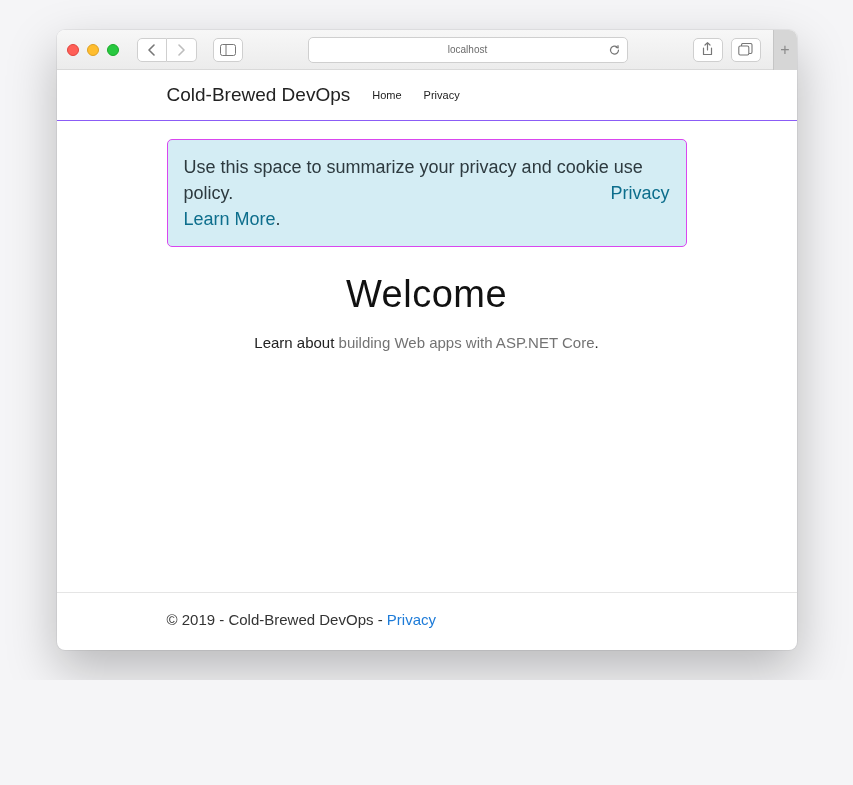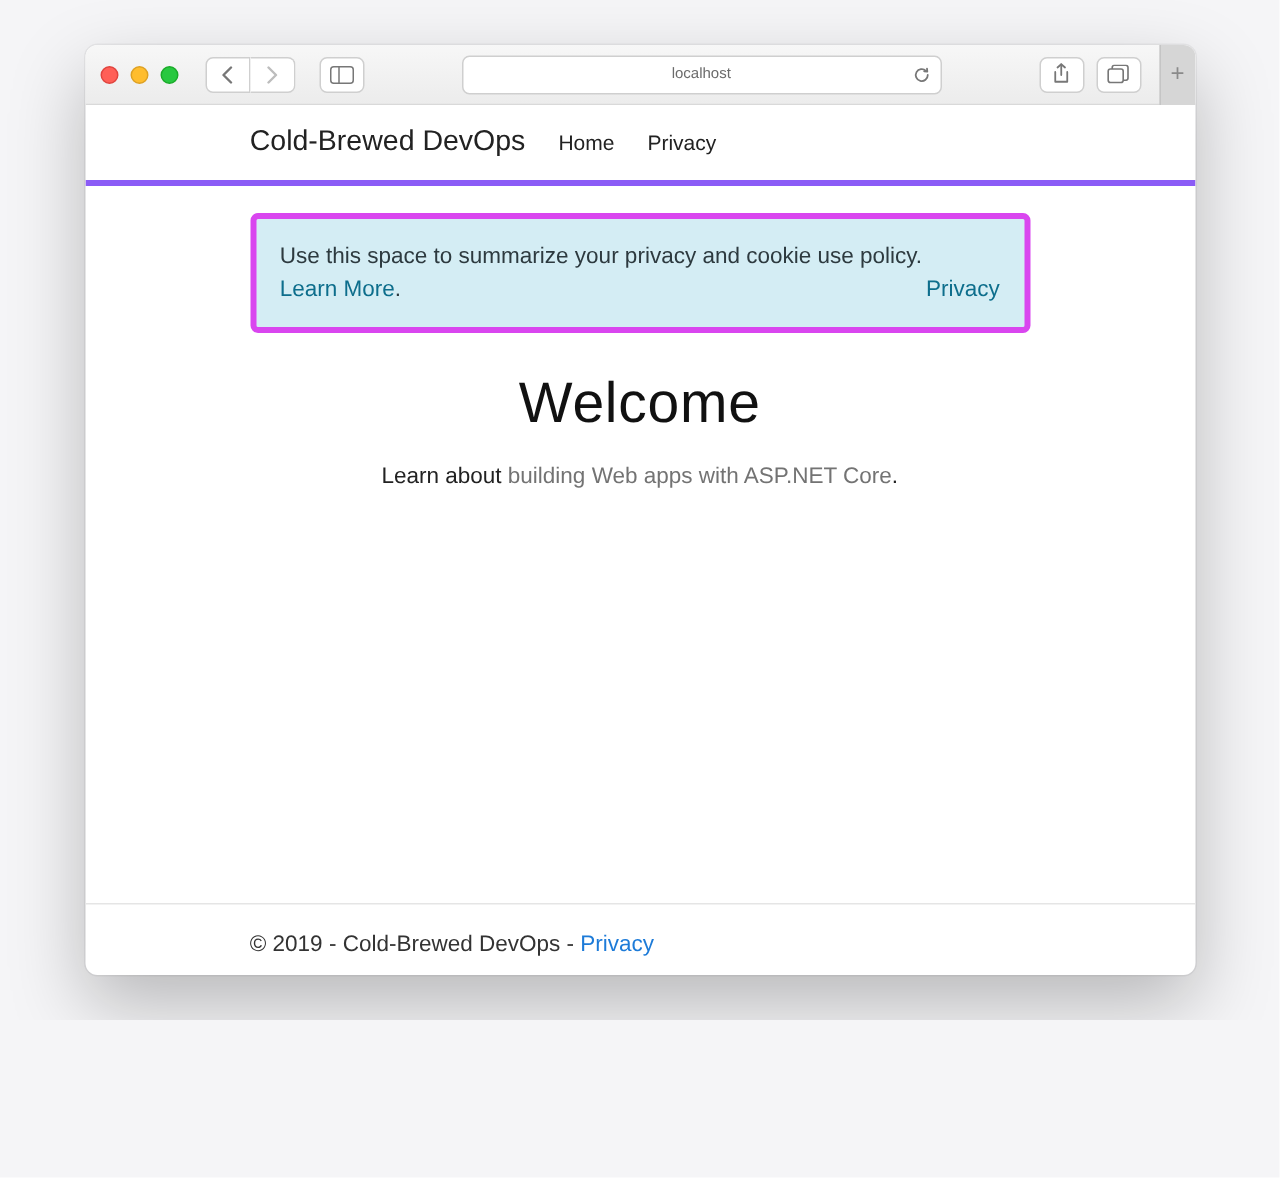--- a/index.html
+++ b/index.html
@@ -86,56 +86,56 @@
     font-size: 16px;
   }
 
   
   .page {
     min-height: 580px;
     display: flex;
     flex-direction: column;
   }
   .navbar {
-    border-bottom: 4px solid #8b5cf6;
+    border-bottom: 1px solid #8b5cf6;
     padding: 14px 0;
   }
   .container {
     width: 520px;
     margin: 0 auto;
   }
   .nav-inner {
     display: flex; align-items: center; gap: 22px;
   }
   .brand { color: #222; font-size: 19px; font-weight: 400; }
-  .nav-link { color: #222; font-size: 14px; }
+  .nav-link { color: #222; font-size: 11px; }
 
   .alert {
     margin: 18px auto 0;
     width: 520px;
     background: #d4edf4;
-    border: 4px solid #d946ef;
+    border: 1px solid #d946ef;
     border-radius: 5px;
     padding: 14px 16px;
     color: #2d3a3f;
-    font-size: 15px;
+    font-size: 18px;
     line-height: 1.45;
   }
   .alert .link-inline { color: #0d6e8c; cursor: pointer; }
   .alert .accept { float: right; color: #0d6e8c; cursor: pointer; margin-left: 8px; }
 
   .hero { text-align: center; margin-top: 26px; }
   .hero h1 { font-size: 38px; font-weight: 400; color: #111; letter-spacing: 0.5px; }
   .lead { margin-top: 18px; font-size: 15px; color: #222; }
   .lead a { color: #737373; text-decoration: none; cursor: pointer; }
 
   .footer {
     margin-top: auto;
     border-top: 1px solid #e5e5e5;
-    padding: 18px 0 12px;
+    padding: 18px 0 22px;
   }
   .footer-inner { color: #333; font-size: 15px; }
   .footer-inner a { color: #1d7bd8; text-decoration: none; cursor: pointer; }
 
   svg { display: block; }
 </style>
 </head>
 <body>
 
 <div class="browser-window">

